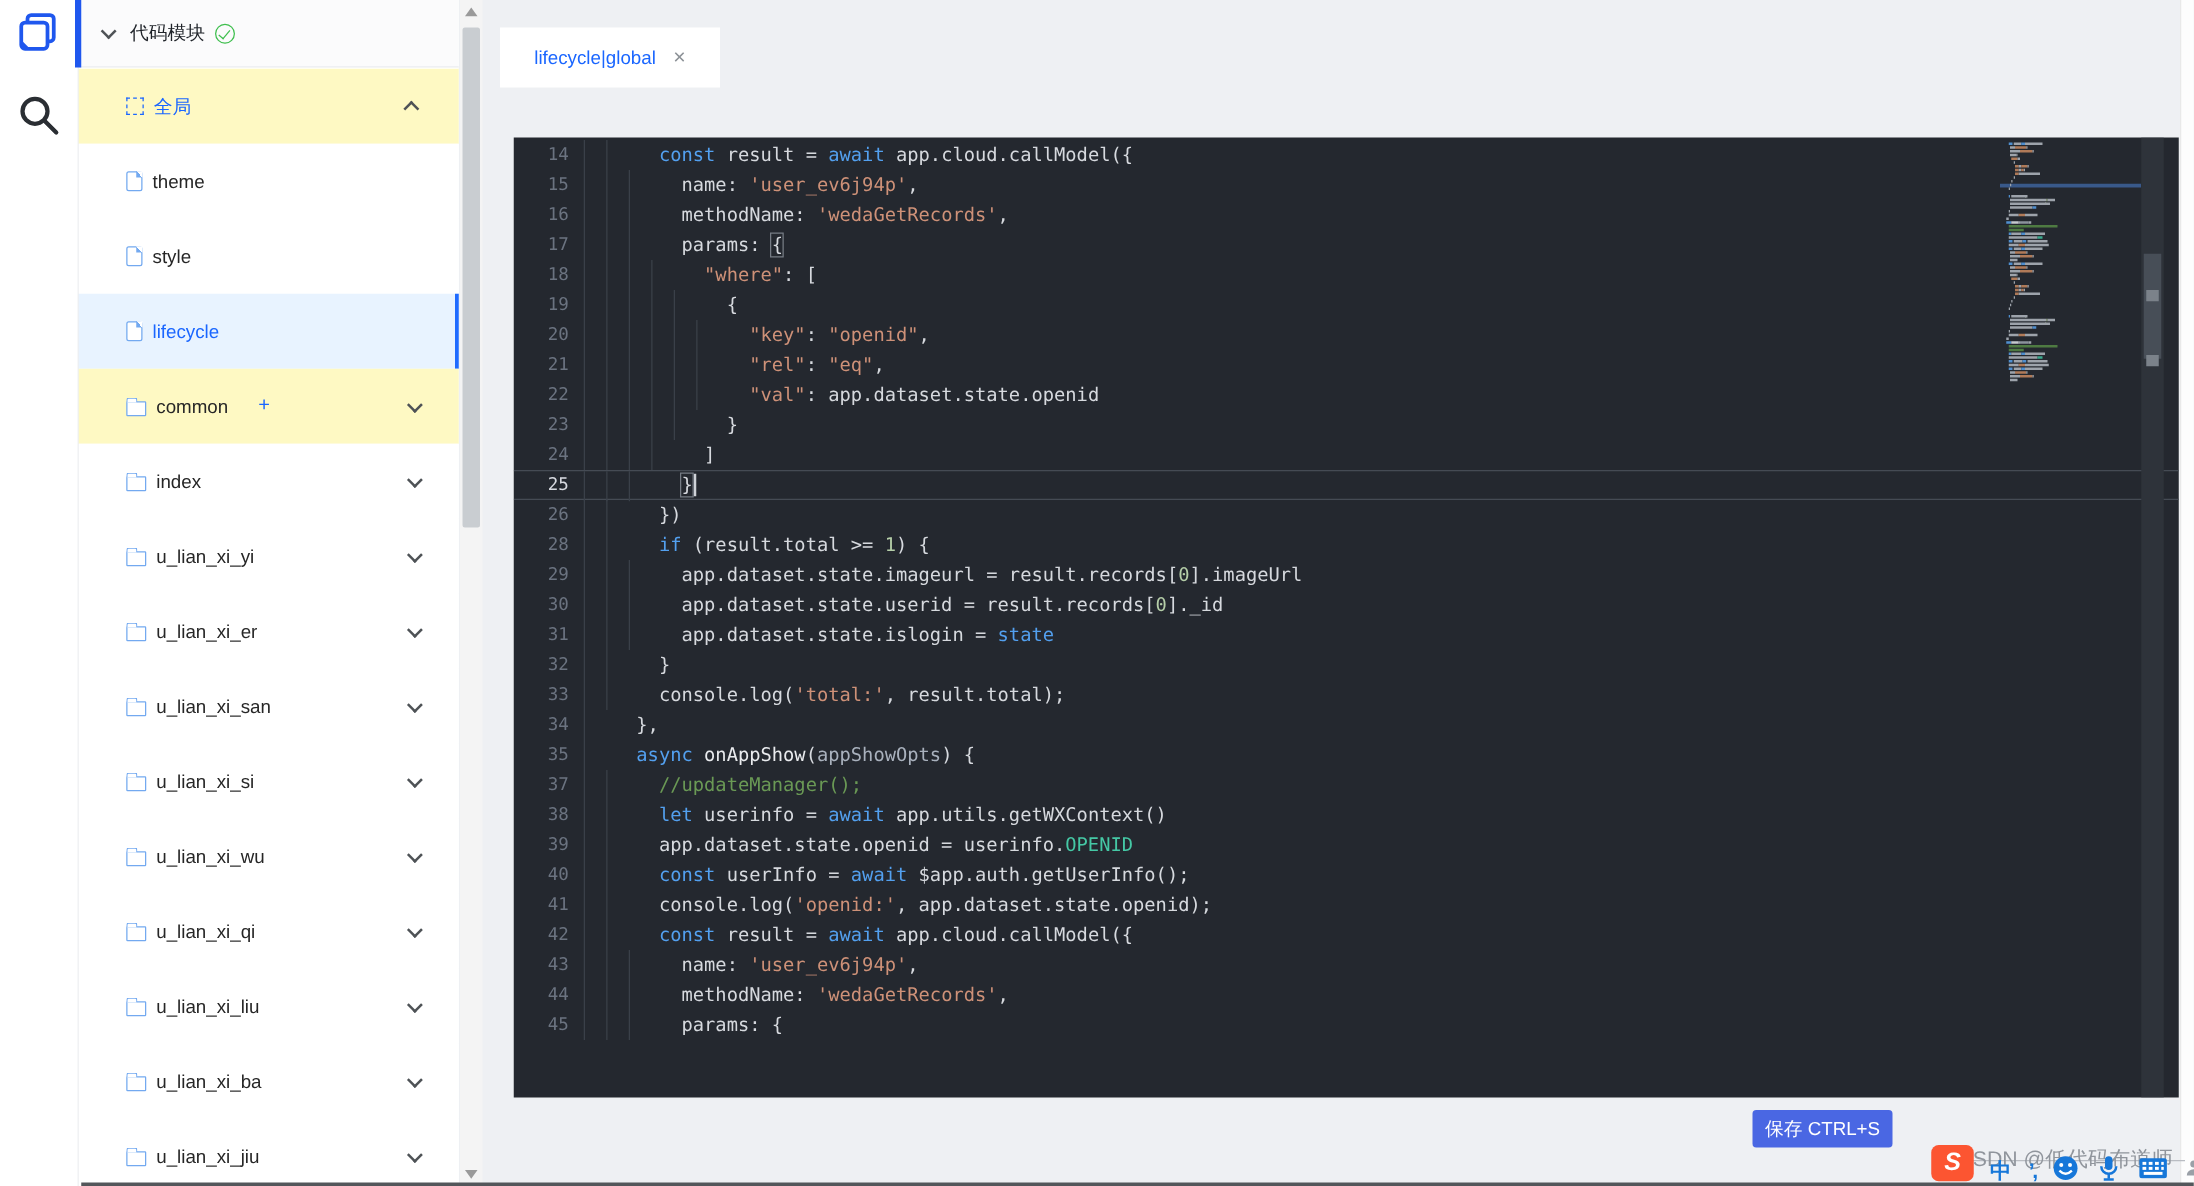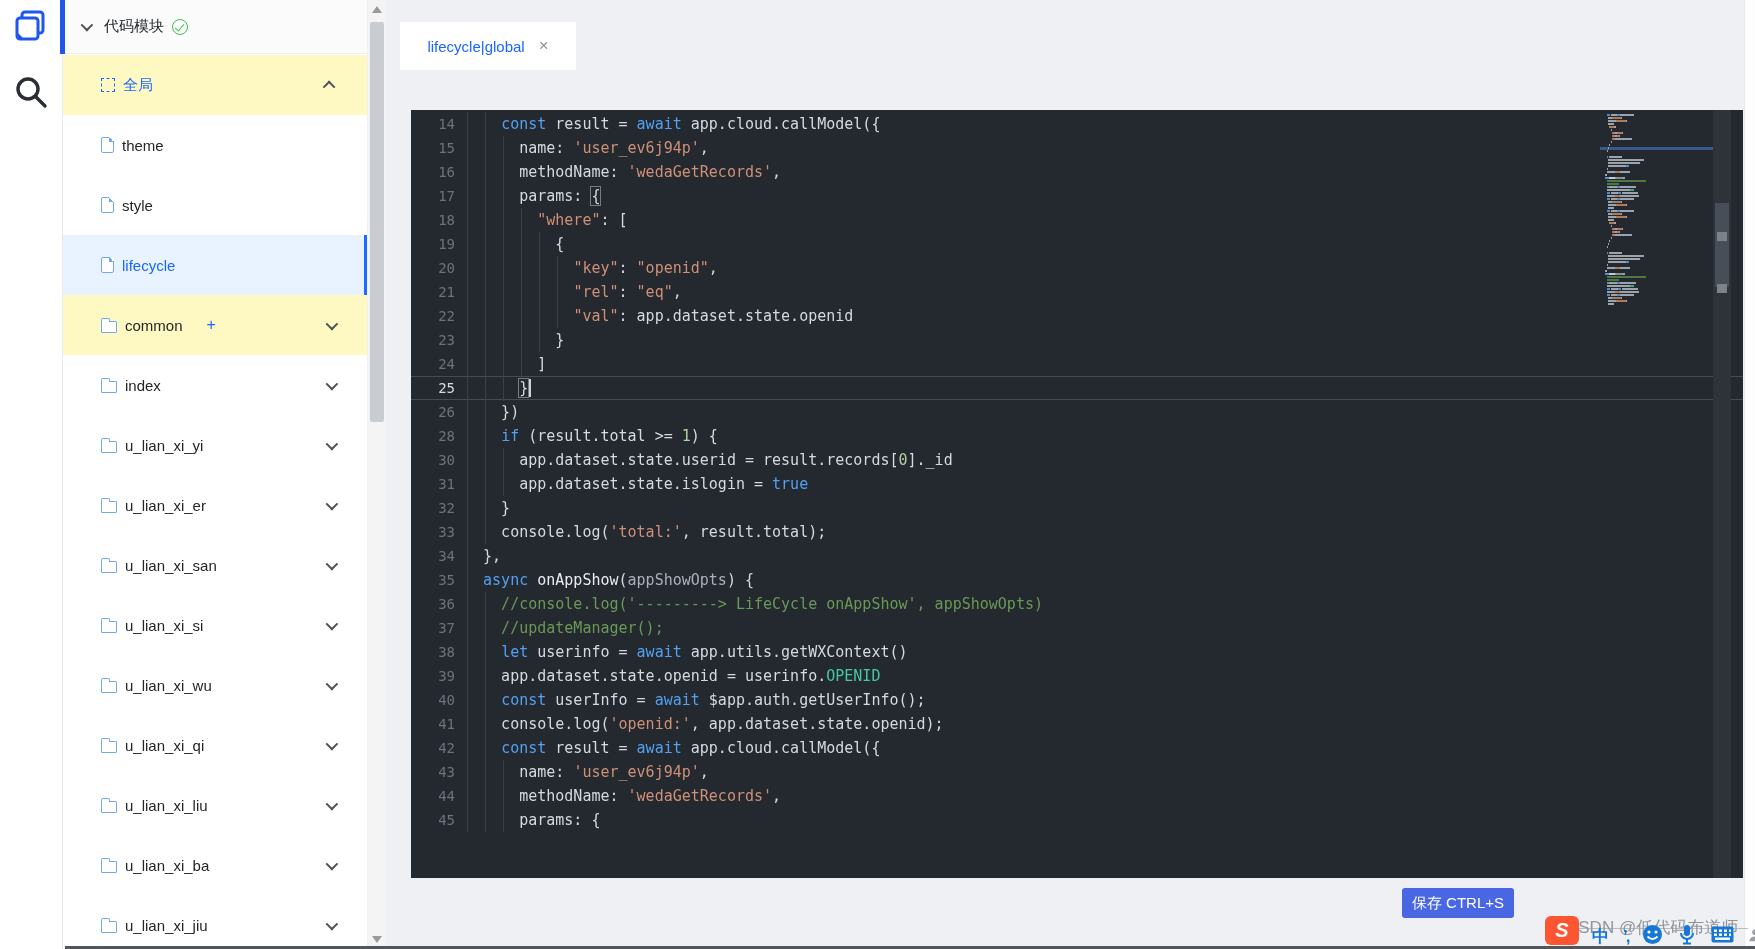--- a/index.html
+++ b/index.html
@@ -59,21 +59,21 @@
   #tab { position:absolute; left:14px; top:22px; width:176px; height:48px; background:#fff;
          display:flex; align-items:center; justify-content:center; cursor:pointer; }
   #tab .tab-lbl { color:#1a66ff; font-size:15px; }
   #tab .tab-close { color:#8d9297; font-size:17px; margin-left:14px; cursor:pointer; }
 
   
   #editor { position:absolute; left:25px; top:110px; width:1332px; height:768px; background:#24282f;
             overflow:hidden; cursor:text; }
   #code { position:absolute; left:0; top:2px; width:100%;
           font-family:"DejaVu Sans Mono","Liberation Mono",monospace; font-size:15px; }
-  .ed-line { position:relative; height:24px; line-height:24px; white-space:pre; padding-left:54px; }
+  .ed-line { position:relative; height:24px; line-height:24px; white-space:pre; padding-left:80px; }
   .ed-line .num { position:absolute; left:0; top:0; width:44px; text-align:right; color:#6b7380; font-size:14px; }
   .ed-line.current { border-top:1px solid #454b54; border-bottom:1px solid #454b54; height:24px; line-height:22px; }
   .ed-line.current .num { color:#d7dae0; }
   .ln-guide { position:absolute; top:0; width:1px; height:24px; background:#3a4049; }
   .tk-d { color:#d6d9de; } .tk-k { color:#53a0ef; } .tk-s { color:#ce9178; }
   .tk-n { color:#b5cea8; } .tk-c { color:#6a9955; } .tk-t { color:#45c8a5; }
   .tk-p { color:#a9b1bd; } .tk-f { color:#e9ebee; }
   .tk-bm { color:#d6d9de; outline:1px solid #767c85; }
   .tk-cur { display:inline-block; width:2px; height:18px; background:#cfd3d8; vertical-align:text-bottom; margin-left:1px; }
 
@@ -229,27 +229,27 @@
         <div class="ed-line"><span class="num">18</span><span class="ln-guide" style="left: 56px;"></span><span class="ln-guide" style="left: 74px;"></span><span class="ln-guide" style="left: 92px;"></span><span class="ln-guide" style="left: 110px;"></span><span class="tk-d">        </span><span class="tk-s">"where"</span><span class="tk-d">: [</span></div>
         <div class="ed-line"><span class="num">19</span><span class="ln-guide" style="left: 56px;"></span><span class="ln-guide" style="left: 74px;"></span><span class="ln-guide" style="left: 92px;"></span><span class="ln-guide" style="left: 110px;"></span><span class="ln-guide" style="left: 128px;"></span><span class="tk-d">          {</span></div>
         <div class="ed-line"><span class="num">20</span><span class="ln-guide" style="left: 56px;"></span><span class="ln-guide" style="left: 74px;"></span><span class="ln-guide" style="left: 92px;"></span><span class="ln-guide" style="left: 110px;"></span><span class="ln-guide" style="left: 128px;"></span><span class="ln-guide" style="left: 146px;"></span><span class="tk-d">            </span><span class="tk-s">"key"</span><span class="tk-d">: </span><span class="tk-s">"openid"</span><span class="tk-d">,</span></div>
         <div class="ed-line"><span class="num">21</span><span class="ln-guide" style="left: 56px;"></span><span class="ln-guide" style="left: 74px;"></span><span class="ln-guide" style="left: 92px;"></span><span class="ln-guide" style="left: 110px;"></span><span class="ln-guide" style="left: 128px;"></span><span class="ln-guide" style="left: 146px;"></span><span class="tk-d">            </span><span class="tk-s">"rel"</span><span class="tk-d">: </span><span class="tk-s">"eq"</span><span class="tk-d">,</span></div>
         <div class="ed-line"><span class="num">22</span><span class="ln-guide" style="left: 56px;"></span><span class="ln-guide" style="left: 74px;"></span><span class="ln-guide" style="left: 92px;"></span><span class="ln-guide" style="left: 110px;"></span><span class="ln-guide" style="left: 128px;"></span><span class="ln-guide" style="left: 146px;"></span><span class="tk-d">            </span><span class="tk-s">"val"</span><span class="tk-d">: app.dataset.state.openid</span></div>
         <div class="ed-line"><span class="num">23</span><span class="ln-guide" style="left: 56px;"></span><span class="ln-guide" style="left: 74px;"></span><span class="ln-guide" style="left: 92px;"></span><span class="ln-guide" style="left: 110px;"></span><span class="ln-guide" style="left: 128px;"></span><span class="tk-d">          }</span></div>
         <div class="ed-line"><span class="num">24</span><span class="ln-guide" style="left: 56px;"></span><span class="ln-guide" style="left: 74px;"></span><span class="ln-guide" style="left: 92px;"></span><span class="ln-guide" style="left: 110px;"></span><span class="tk-d">        ]</span></div>
         <div class="ed-line current"><span class="num">25</span><span class="ln-guide" style="left: 56px;"></span><span class="ln-guide" style="left: 74px;"></span><span class="ln-guide" style="left: 92px;"></span><span class="tk-d">      </span><span class="tk-bm">}</span><span class="tk-cur"></span></div>
         <div class="ed-line"><span class="num">26</span><span class="ln-guide" style="left: 56px;"></span><span class="ln-guide" style="left: 74px;"></span><span class="tk-d">    })</span></div>
         <div class="ed-line"><span class="num">28</span><span class="ln-guide" style="left: 56px;"></span><span class="ln-guide" style="left: 74px;"></span><span class="tk-d">    </span><span class="tk-k">if</span><span class="tk-d"> (result.total &gt;= </span><span class="tk-n">1</span><span class="tk-d">) {</span></div>
+        <div class="ed-line"><span class="num">29</span><span class="ln-guide" style="left: 56px;"></span><span class="ln-guide" style="left: 74px;"></span><span class="ln-guide" style="left: 92px;"></span><span class="tk-d">      app.dataset.state.imageurl = result.records[</span><span class="tk-n">0</span><span class="tk-d">].imageUrl</span></div>
         <div class="ed-line"><span class="num">30</span><span class="ln-guide" style="left: 56px;"></span><span class="ln-guide" style="left: 74px;"></span><span class="ln-guide" style="left: 92px;"></span><span class="tk-d">      app.dataset.state.userid = result.records[</span><span class="tk-n">0</span><span class="tk-d">]._id</span></div>
-        <div class="ed-line"><span class="num">31</span><span class="ln-guide" style="left: 56px;"></span><span class="ln-guide" style="left: 74px;"></span><span class="ln-guide" style="left: 92px;"></span><span class="tk-d">      app.dataset.state.islogin = </span><span class="tk-k">true</span></div>
+        <div class="ed-line"><span class="num">31</span><span class="ln-guide" style="left: 56px;"></span><span class="ln-guide" style="left: 74px;"></span><span class="ln-guide" style="left: 92px;"></span><span class="tk-d">      app.dataset.state.islogin = </span><span class="tk-k">state</span></div>
         <div class="ed-line"><span class="num">32</span><span class="ln-guide" style="left: 56px;"></span><span class="ln-guide" style="left: 74px;"></span><span class="tk-d">    }</span></div>
         <div class="ed-line"><span class="num">33</span><span class="ln-guide" style="left: 56px;"></span><span class="ln-guide" style="left: 74px;"></span><span class="tk-d">    console.log(</span><span class="tk-s">'total:'</span><span class="tk-d">, result.total);</span></div>
         <div class="ed-line"><span class="num">34</span><span class="ln-guide" style="left: 56px;"></span><span class="tk-d">  },</span></div>
         <div class="ed-line"><span class="num">35</span><span class="ln-guide" style="left: 56px;"></span><span class="tk-d">  </span><span class="tk-k">async</span><span class="tk-d"> </span><span class="tk-f">onAppShow</span><span class="tk-d">(</span><span class="tk-p">appShowOpts</span><span class="tk-d">) {</span></div>
-        <div class="ed-line"><span class="num">36</span><span class="ln-guide" style="left: 56px;"></span><span class="ln-guide" style="left: 74px;"></span><span class="tk-c">    //console.log('---------&gt; LifeCycle onAppShow', appShowOpts)</span></div>
         <div class="ed-line"><span class="num">37</span><span class="ln-guide" style="left: 56px;"></span><span class="ln-guide" style="left: 74px;"></span><span class="tk-c">    //updateManager();</span></div>
         <div class="ed-line"><span class="num">38</span><span class="ln-guide" style="left: 56px;"></span><span class="ln-guide" style="left: 74px;"></span><span class="tk-d">    </span><span class="tk-k">let</span><span class="tk-d"> userinfo = </span><span class="tk-k">await</span><span class="tk-d"> app.utils.getWXContext()</span></div>
         <div class="ed-line"><span class="num">39</span><span class="ln-guide" style="left: 56px;"></span><span class="ln-guide" style="left: 74px;"></span><span class="tk-d">    app.dataset.state.openid = userinfo.</span><span class="tk-t">OPENID</span></div>
         <div class="ed-line"><span class="num">40</span><span class="ln-guide" style="left: 56px;"></span><span class="ln-guide" style="left: 74px;"></span><span class="tk-d">    </span><span class="tk-k">const</span><span class="tk-d"> userInfo = </span><span class="tk-k">await</span><span class="tk-d"> $app.auth.getUserInfo();</span></div>
         <div class="ed-line"><span class="num">41</span><span class="ln-guide" style="left: 56px;"></span><span class="ln-guide" style="left: 74px;"></span><span class="tk-d">    console.log(</span><span class="tk-s">'openid:'</span><span class="tk-d">, app.dataset.state.openid);</span></div>
         <div class="ed-line"><span class="num">42</span><span class="ln-guide" style="left: 56px;"></span><span class="ln-guide" style="left: 74px;"></span><span class="tk-d">    </span><span class="tk-k">const</span><span class="tk-d"> result = </span><span class="tk-k">await</span><span class="tk-d"> app.cloud.callModel({</span></div>
         <div class="ed-line"><span class="num">43</span><span class="ln-guide" style="left: 56px;"></span><span class="ln-guide" style="left: 74px;"></span><span class="ln-guide" style="left: 92px;"></span><span class="tk-d">      name: </span><span class="tk-s">'user_ev6j94p'</span><span class="tk-d">,</span></div>
         <div class="ed-line"><span class="num">44</span><span class="ln-guide" style="left: 56px;"></span><span class="ln-guide" style="left: 74px;"></span><span class="ln-guide" style="left: 92px;"></span><span class="tk-d">      methodName: </span><span class="tk-s">'wedaGetRecords'</span><span class="tk-d">,</span></div>
         <div class="ed-line"><span class="num">45</span><span class="ln-guide" style="left: 56px;"></span><span class="ln-guide" style="left: 74px;"></span><span class="ln-guide" style="left: 92px;"></span><span class="tk-d">      params: {</span></div>
       </div>

